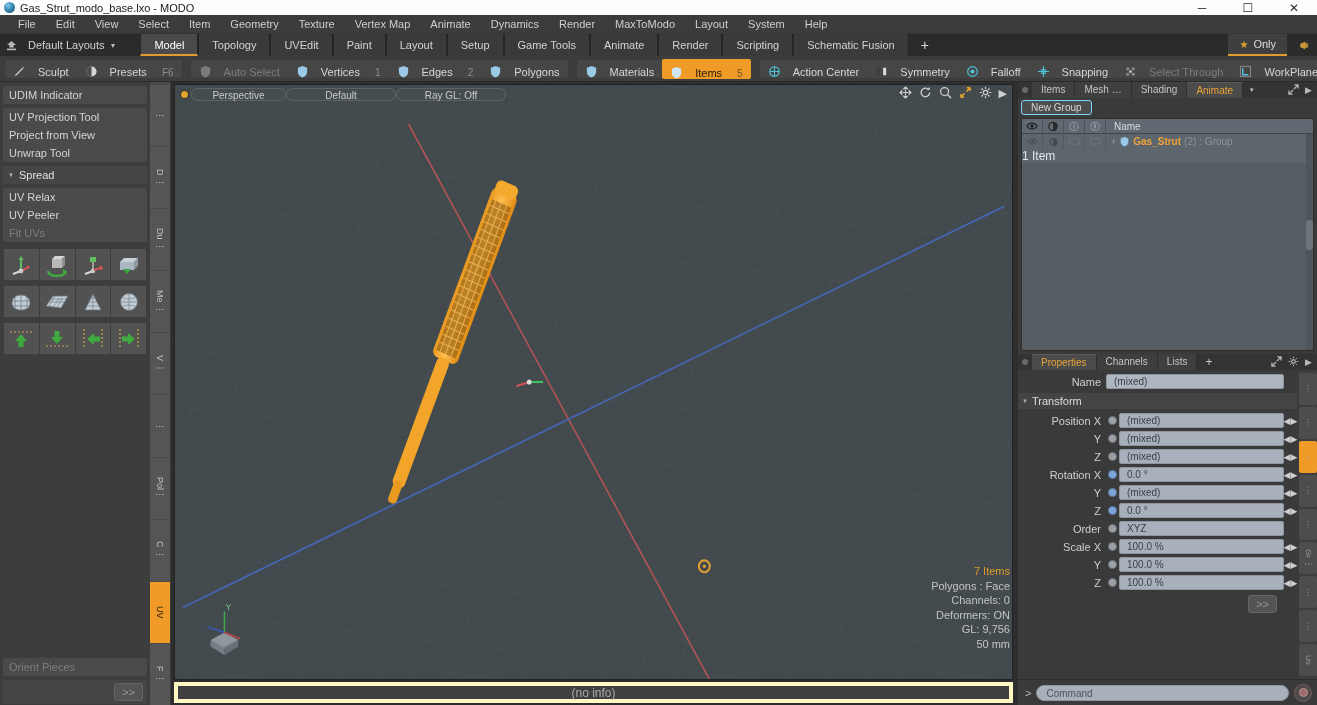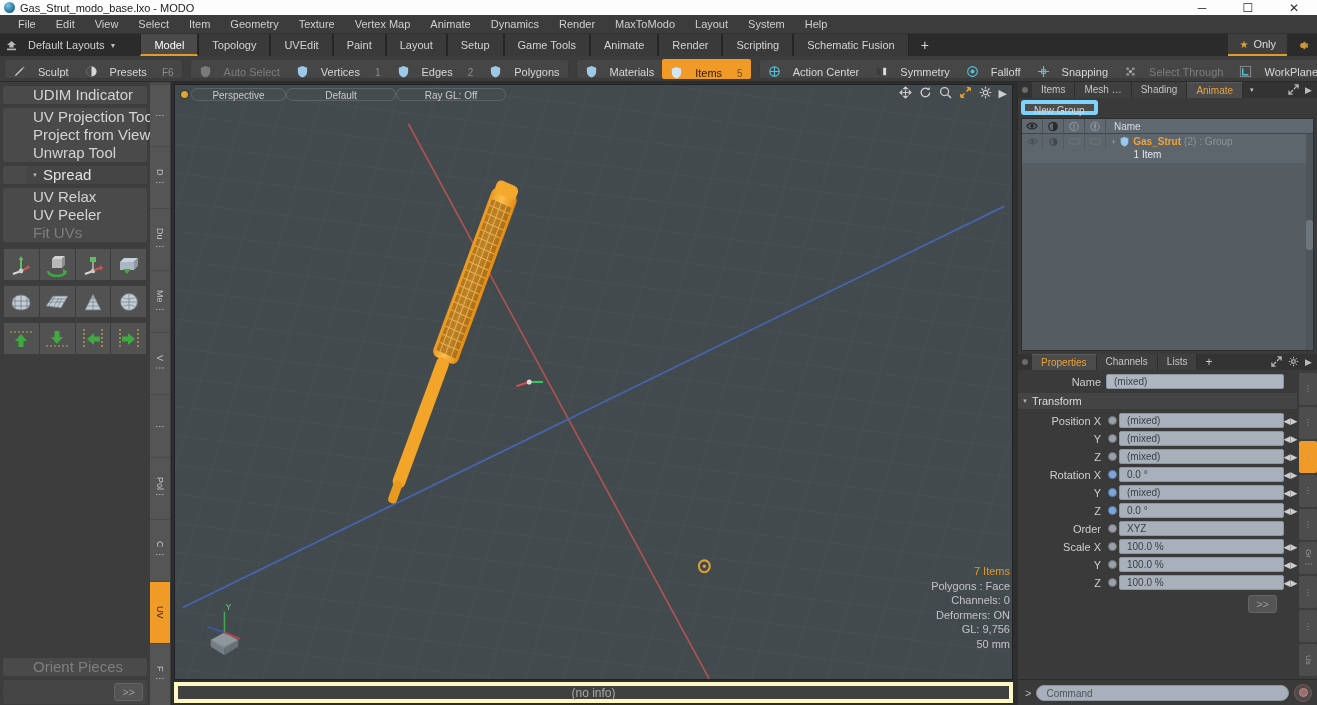--- a/index.html
+++ b/index.html
@@ -54,21 +54,21 @@
   .gray-ico { width:13px; height:13px; flex:none; }
 
   
   .main { flex:1; display:flex; min-height:0; background:#2e2e2e; }
 
   
   .leftpanel { width:172px; background:#3d3d3d; display:flex; flex-direction:column; flex:none; border-right:1px solid #2a2a2a; }
   .lp-inner { flex:1; display:flex; min-height:0; }
   .lp-list { width:150px; padding:3px 2px 0 2px; display:flex; flex-direction:column; gap:2px; }
   .lp-box { background:#4a4a4a; border:1px solid #3d3d3d; border-radius:3px; }
-  .lp-row { height:18px; line-height:18px; padding-left:6px; font-size:15px; color:#d4d4d4; white-space:nowrap;margin-left:24px; }
+  .lp-row { height:18px; line-height:18px; padding-left:6px; font-size:11px; color:#d4d4d4; white-space:nowrap; }
   .lp-row.dim { color:#7e7e7e; }
   .lp-row.hdr { background:#454545; color:#e2e2e2; padding-left:16px; position:relative; }
   .lp-row.hdr:before { content:"▼"; position:absolute; left:5px; top:0; font-size:6px; color:#b5b5b5; }
   .ico-grid { display:grid; grid-template-columns:repeat(4,1fr); gap:1px; background:#3d3d3d;
     border:1px solid #3d3d3d; border-radius:3px; padding:1px; }
   .ico-cell { height:31px; background:#525252; display:flex; align-items:center; justify-content:center; }
   .ico-cell svg { display:block; }
   .lp-footer { margin-top:auto; }
   .lp-gobox { background:#454545; border:1px solid #3d3d3d; border-radius:3px; height:26px; display:flex;
     align-items:center; justify-content:flex-end; padding-right:4px; }
@@ -104,35 +104,35 @@
   .pt-dot i { width:6px; height:6px; border-radius:50%; background:#6a6a6a; display:block; }
   .ptab { padding:0 9px; font-size:10px; line-height:16px; color:#c5c5c5; background:#3f3f3f;
     border-right:1px solid #2e2e2e; white-space:nowrap; }
   .ptab.active { background:#4b4b4b; color:#e8a43a; border-top:1px solid #5a5a5a; }
   .ptab.plus { background:#333; border:none; color:#ccc; font-size:12px; padding:0 8px; }
   .pt-right { margin-left:auto; display:flex; align-items:center; gap:6px; padding-right:5px; color:#bbb; font-size:9px; }
   .pt-caret { color:#c4c4c4; font-size:7px; padding:0 7px; line-height:16px; }
 
   .groups-panel { height:272px; display:flex; flex-direction:column; background:#3a3a3a; flex:none; }
   .newgroup-row { height:18px; padding:2px 3px 0 3px; }
-  .newgroup-btn { display:inline-block; background:#4d4d4d; border:4px solid #7dd3fc; border-radius:3px;
+  .newgroup-btn { display:inline-block; background:#4d4d4d; border:1px solid #7dd3fc; border-radius:3px;
     height:15px; line-height:14px; padding:0 9px; font-size:10px; color:#d6d6d6; }
   .tree { flex:1; margin:2px 3px 3px 3px; background:#555d63; border:1px solid #2e2e2e; display:flex; flex-direction:column; min-height:0; position:relative; }
   .tree-head { height:15px; background:#606971; display:flex; align-items:center; border-bottom:1px solid #3f464b; }
   .tcol { width:21px; display:flex; align-items:center; justify-content:center; border-right:1px solid #4c545a; height:15px; }
   .tcol svg { display:block; }
   .tname { flex:1; padding-left:8px; font-size:10px; color:#d8dce0; }
   .tree-row { height:15px; display:flex; align-items:center; background:#5d666d; }
   .tree-row .tcol { border-right:1px solid #525b61; }
   .tr-label { flex:1; padding-left:5px; font-size:10px; white-space:nowrap; display:flex; align-items:center; gap:3px; }
   .plus-sm { color:#8d9aa3; font-size:9px; }
   .grp-ico { width:11px; height:11px; flex:none; }
   .nm-orange { color:#f0a33a; font-weight:bold; font-size:10px; }
   .nm-dim { color:#8b949b; font-size:10px; }
-  .tree-sub { height:14px; text-align:center; font-size:10px; color:#e3e7ea; background:#5d666d; padding-right:40px; }
+  .tree-sub { height:14px; font-size:12px; color:#e3e7ea; background:#5d666d; padding-right:40px; }
   .tree-scroll { position:absolute; right:0; top:15px; bottom:0; width:7px; background:#4e565c; }
   .tree-thumb { position:absolute; right:0; top:86px; width:7px; height:30px; background:#6d767c; border-radius:3px; }
 
   .props-panel { flex:1; display:flex; flex-direction:column; min-height:0; background:#3a3a3a; }
   .props-body { flex:1; display:flex; min-height:0; }
   .props-fields { flex:1; padding-top:3px; min-width:0; }
   .prow { display:flex; align-items:center; height:17px; margin-bottom:1px; padding-right:2px; }
   .plabel { width:88px; text-align:right; padding-right:5px; font-size:11px; color:#cfcfcf; white-space:nowrap; }
   .pdot { width:13px; display:flex; align-items:center; justify-content:center; }
   .pdot i { width:9px; height:9px; border-radius:50%; background:#9aa0a6; border:1px solid #6f757a; display:block; }

